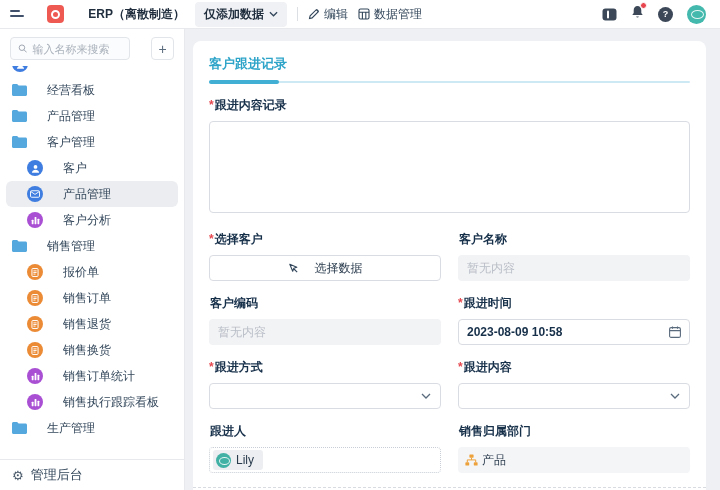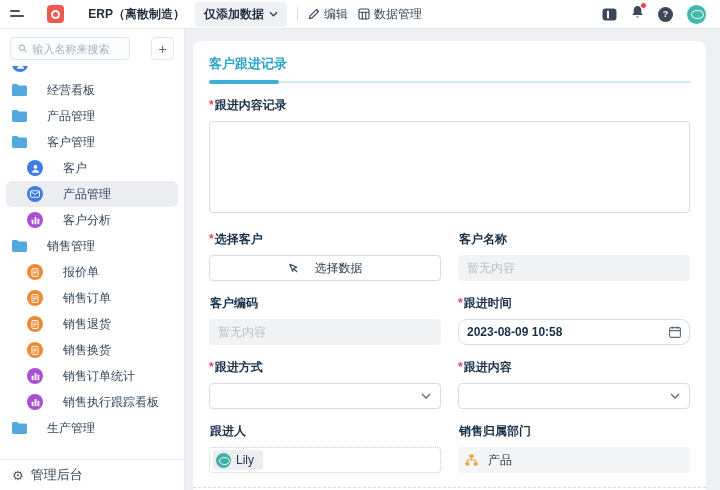--- a/index.html
+++ b/index.html
@@ -58,29 +58,29 @@
   .tab-active { position:absolute; left:0; top:0; width:70px; height:4px; border-radius:3px; background:#41aed4; }
   .flabel { font-size:12px; font-weight:bold; color:#17304a; margin-bottom:7px; }
   .req { color:#e5484f; margin-right:1px; }
   .sec { margin-top:13px; }
   textarea.big { width:100%; height:92px; border:1px solid #d9dce3; border-radius:4px; resize:none; outline:none; font-family:inherit; font-size:12px; padding:6px 8px; color:#29394d; }
   .grid2 { margin-top:14px; display:grid; grid-template-columns:1fr 1fr; column-gap:17px; row-gap:14px; }
   .ctrl { height:26px; border:1px solid #d9dce3; border-radius:4px; background:#fff; display:flex; align-items:center; }
   .btn-select { justify-content:center; gap:16px; font-size:12px; color:#2a3b4d; width:100%; cursor:pointer; background:#fff; font-family:inherit; }
   input.dis { width:100%; height:26px; border:none; border-radius:4px; background:#f2f3f5; font-size:12px; padding:0 9px; color:#b9bec7; font-family:inherit; }
   input.dis::placeholder { color:#b9bec7; }
-  .date-wrap { padding:0 8px; justify-content:space-between;border-radius:9px; }
+  .date-wrap { padding:0 8px; justify-content:space-between; }
   .date-wrap input { border:none; outline:none; font-size:12px; font-weight:bold; color:#17304a; font-family:inherit; flex:1; background:transparent; }
   .selectbox { padding:0 9px; justify-content:flex-end; cursor:pointer; }
   .person-box { height:26px; border:1px dotted #c9cdd5; border-radius:4px; display:flex; align-items:center; padding:2px 3px; }
   .chip { background:#eceef1; border-radius:3px; height:20px; display:flex; align-items:center; gap:5px; padding:0 9px 0 3px; font-size:12px; color:#2a3b4d; }
   .chip .mini-avatar { width:15px; height:15px; border-radius:50%; background:#41b0a5; position:relative; overflow:hidden; }
   .chip .mini-avatar::after { content:""; position:absolute; left:3px; top:4px; width:9px; height:6px; border:1.2px solid rgba(255,255,255,.85); border-radius:50%; }
   .dept-box { height:26px; background:#f4f5f7; border-radius:4px; display:flex; align-items:center; padding:0 7px; }
-  .dept-chip { display:flex; align-items:center; gap:10px; font-size:12px; color:#2a3b4d;font-family:Liberation Serif, serif; }
+  .dept-chip { display:flex; align-items:center; gap:4px; font-size:12px; color:#2a3b4d;font-family:Liberation Serif, serif; }
   .dashed { border-top:1px dashed #d8dbe0; margin:14px -16px 0 -16px; }
 </style>
 </head>
 <body>
 
 <div class="topbar">
   <div class="tb-left">
     <span class="hamburger">
         <i></i>
         <i></i>

